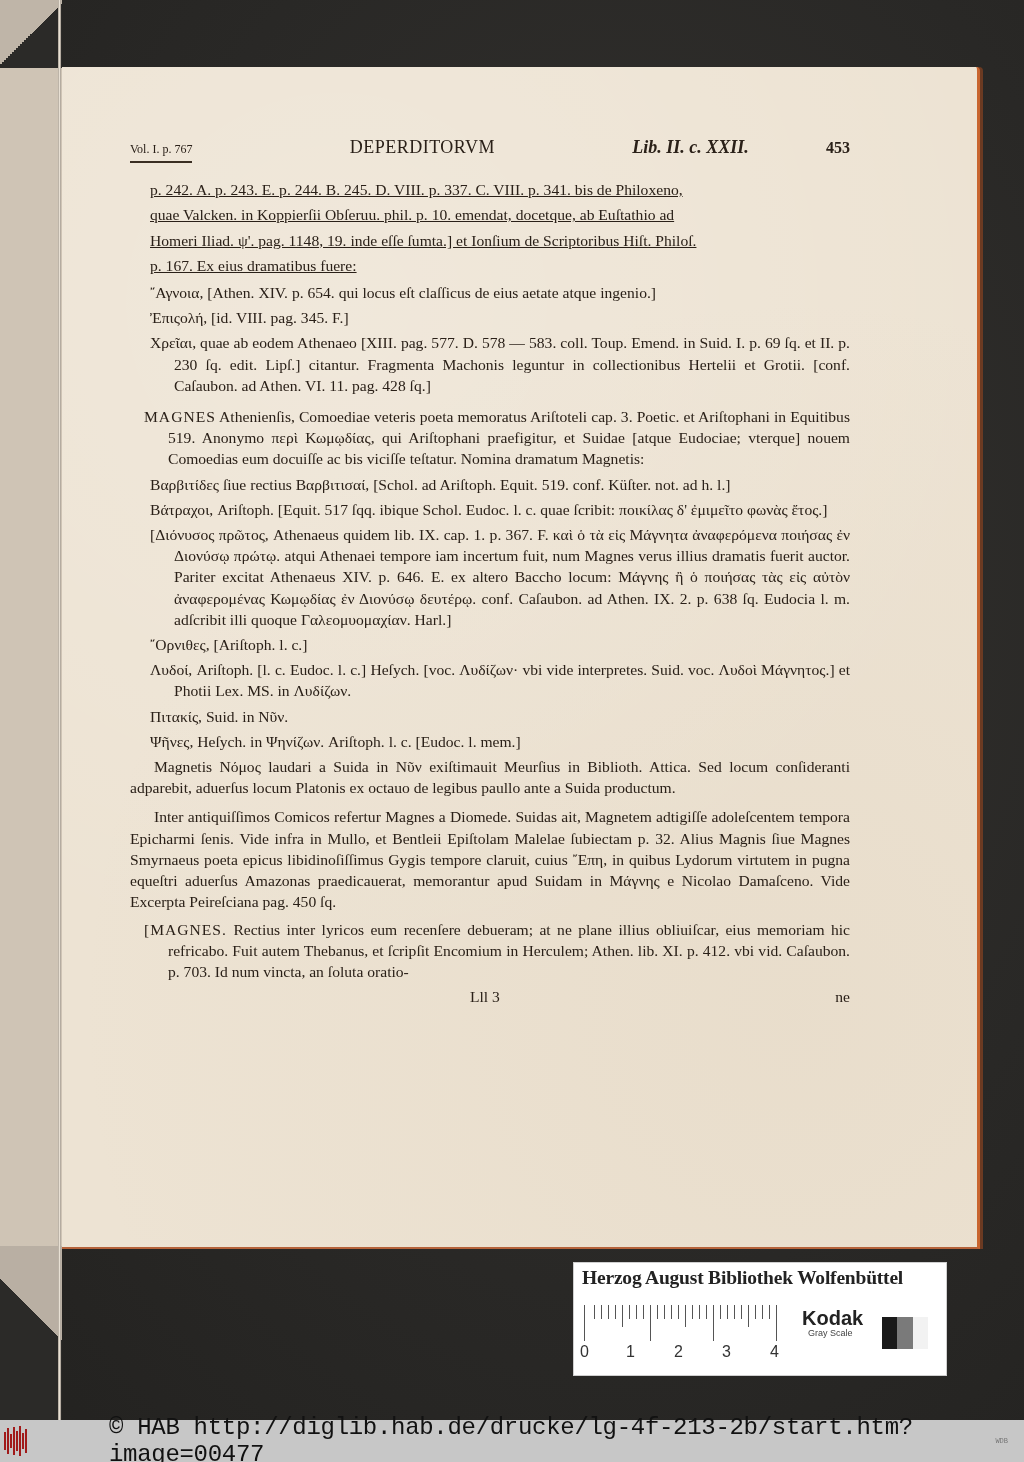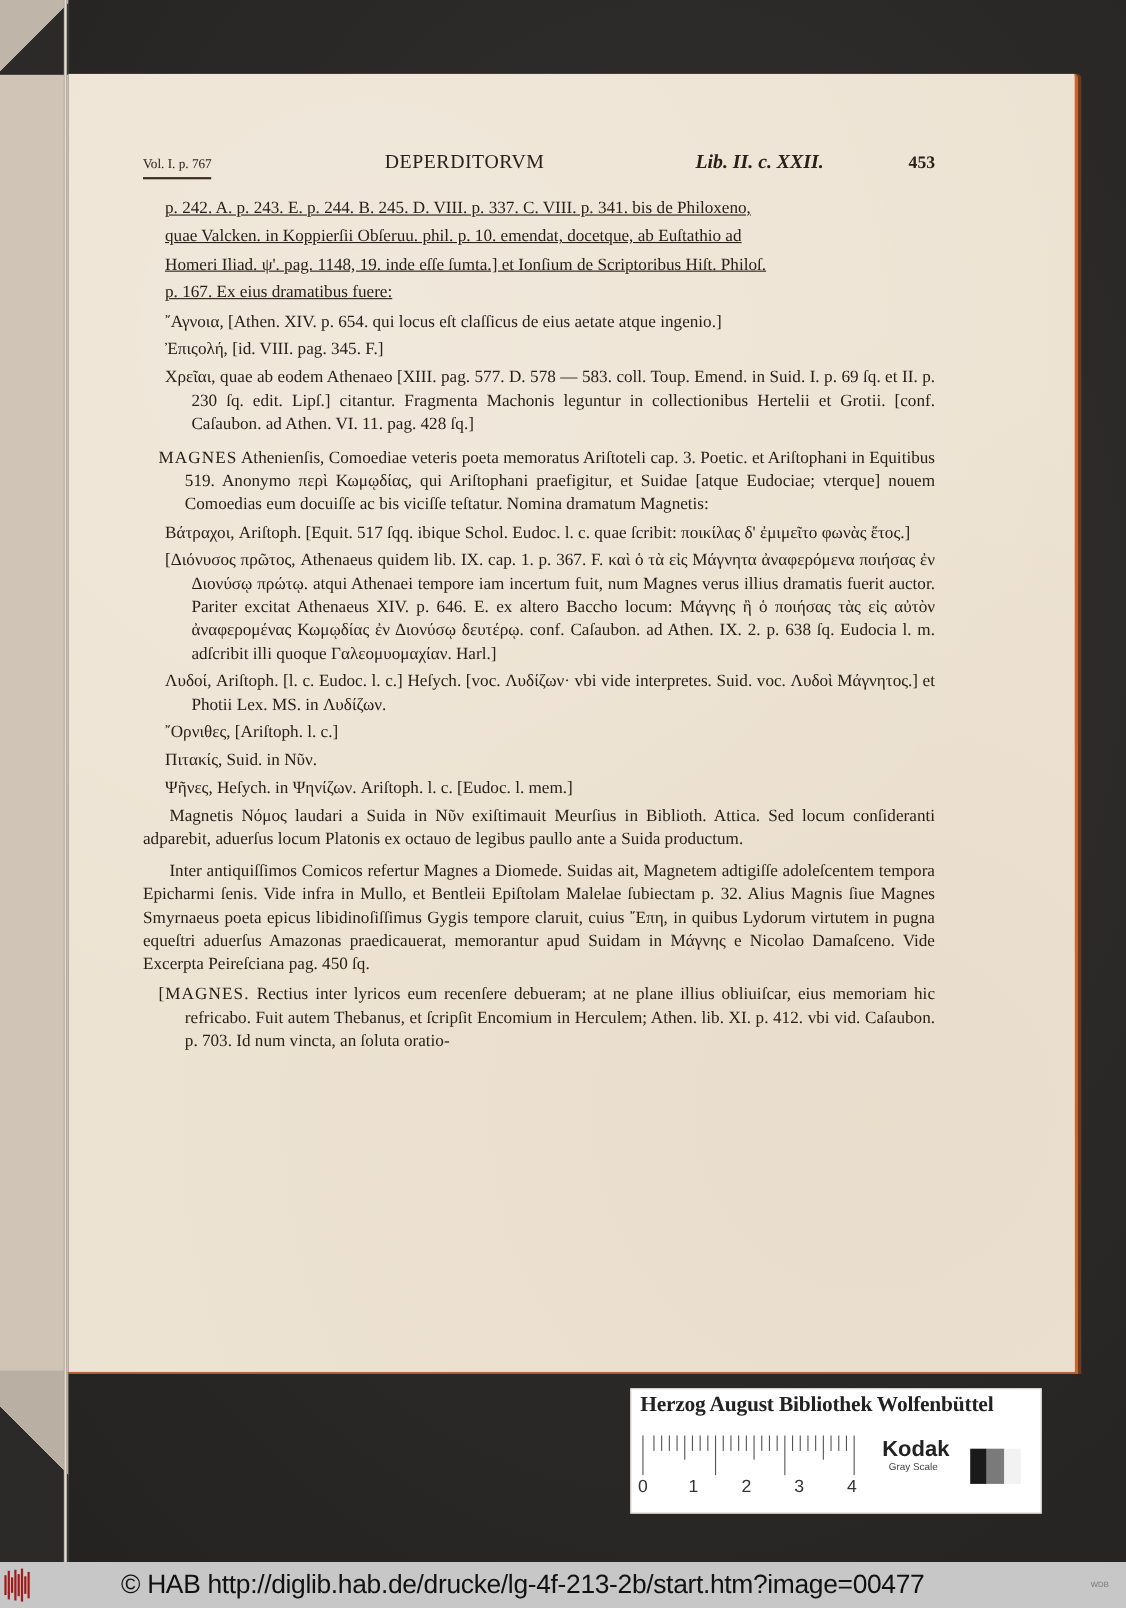--- a/index.html
+++ b/index.html
@@ -86,21 +86,21 @@
     }
     .kodak .k-brand { font-size: 20px; font-weight: bold; color: #222; }
     .kodak .k-sub { font-size: 9px; color: #444; margin-left: 6px; margin-top: -2px; }
     .grayscale {
       position: absolute; left: 308px; top: 54px; width: 46px; height: 32px; display: flex;
     }
     .grayscale span { flex: 1; height: 100%; }
     .footer {
       position: absolute; left: 0; top: 1420px; width: 1024px; height: 42px;
       background: #c7c7c7; display: flex; align-items: center;
-      font-family: Liberation Sans, sans-serif;
+      font-family: Liberation Mono, monospace;
     }
     .footer .logo {
       width: 24px; height: 30px; margin-left: 4px; display: flex; gap: 1px; align-items: center;
     }
     .footer .logo span { width: 2px; background: #a11a1a; }
     .footer .url { margin-left: 82px; font-size: 24px; color: #111; letter-spacing: -0.3px; }
     .footer .mini { margin-left: auto; margin-right: 16px; font-size: 7px; color: #777; }
   </style>
 </head>
 <body>
@@ -135,36 +135,41 @@
       <div class="para hang">Ἐπιςολή, [id. VIII. pag. 345. F.]</div>
       <div class="para hang">Χρεῖαι, quae ab eodem Athenaeo [XIII. pag. 577. D. 578 — 583. coll. Toup. Emend. in Suid. I. p. 69 ſq. et II. p. 230 ſq. edit. Lipſ.] citantur.  Fragmenta Machonis leguntur in collectionibus Hertelii et Grotii. [conf. Caſaubon. ad Athen. VI. 11. pag. 428 ſq.]</div>
     </div>
 
     <div class="para hang2" style="margin-top:10px;">
       <span class="sc">MAGNES</span>
       <span>Athenienſis, Comoediae veteris poeta memoratus Ariſtoteli cap. 3. Poetic. et Ariſtophani in Equitibus 519. Anonymo περὶ Κωμῳδίας, qui Ariſtophani praefigitur, et Suidae [atque Eudociae; vterque] nouem Comoedias eum docuiſſe ac bis viciſſe teſtatur.  Nomina dramatum Magnetis:</span>
     </div>
 
     <div>
+      <div class="para hang">Βαρβιτίδες ſiue rectius Βαρβιτισαί, [Schol. ad Ariſtoph. Equit. 519. conf. Küſter. not. ad h. l.]</div>
       <div class="para hang">Βάτραχοι, Ariſtoph. [Equit. 517 ſqq. ibique Schol. Eudoc. l. c. quae ſcribit: ποικίλας δ' ἐμιμεῖτο φωνὰς ἔτος.]</div>
       <div class="para hang">[Διόνυσος πρῶτος, Athenaeus quidem lib. IX. cap. 1. p. 367. F. καὶ ὁ τὰ εἰς Μάγνητα ἀναφερόμενα ποιήσας ἐν Διονύσῳ πρώτῳ. atqui Athenaei tempore iam incertum fuit, num Magnes verus illius dramatis fuerit auctor.  Pariter excitat Athenaeus XIV. p. 646. E. ex altero Baccho locum: Μάγνης ἢ ὁ ποιήσας τὰς εἰς αὐτὸν ἀναφερομένας Κωμῳδίας ἐν Διονύσῳ δευτέρῳ. conf. Caſaubon. ad Athen. IX. 2. p. 638 ſq.  Eudocia l. m. adſcribit illi quoque Γαλεομυομαχίαν. Harl.]</div>
+      <div class="para hang">῎Ορνιθες, [Ariſtoph. l. c.]</div>
       <div class="para hang">Λυδοί, Ariſtoph. [l. c. Eudoc. l. c.] Heſych. [voc. Λυδίζων· vbi vide interpretes. Suid. voc. Λυδοὶ Μάγνητος.] et Photii Lex. MS. in Λυδίζων.</div>
-      <div class="para hang">῎Ορνιθες, [Ariſtoph. l. c.]</div>
       <div class="para hang">Πιτακίς, Suid. in Νῦν.</div>
       <div class="para hang">Ψῆνες, Heſych. in Ψηνίζων. Ariſtoph. l. c. [Eudoc. l. mem.]</div>
     </div>
 
     <div class="para indent" style="margin-top:4px;">Magnetis Νόμος laudari a Suida in Νῦν exiſtimauit Meurſius in Biblioth. Attica.  Sed locum conſideranti adparebit, aduerſus locum Platonis ex octauo de legibus paullo ante a Suida productum.</div>
     <div class="para indent" style="margin-top:8px;">Inter antiquiſſimos Comicos refertur Magnes a Diomede.  Suidas ait, Magnetem adtigiſſe adoleſcentem tempora Epicharmi ſenis.  Vide infra in Mullo, et Bentleii Epiſtolam Malelae ſubiectam p. 32.  Alius Magnis ſiue Magnes Smyrnaeus poeta epicus libidinoſiſſimus Gygis tempore claruit, cuius ῎Επη, in quibus Lydorum virtutem in pugna equeſtri aduerſus Amazonas praedicauerat, memorantur apud Suidam in Μάγνης e Nicolao Damaſceno.  Vide Excerpta Peireſciana pag. 450 ſq.</div>
 
     <div class="para hang2" style="margin-top:6px;">
       <span class="sc">[MAGNES.</span>
       <span>Rectius inter lyricos eum recenſere debueram; at ne plane illius obliuiſcar, eius memoriam hic refricabo.  Fuit autem Thebanus, et ſcripſit Encomium in Herculem; Athen. lib. XI. p. 412. vbi vid. Caſaubon. p. 703.  Id num vincta, an ſoluta oratio-</span>
     </div>
 
+    <div class="sig">
+      <span>Lll 3</span>
+      <span>ne</span>
+    </div>
   </div>
 </div>
 
 <div class="label-card">
   <div class="lib-name">Herzog August Bibliothek Wolfenbüttel</div>
   <div class="ruler">
     <div class="tick" style="left:2px;height:36px;"></div>
     <div class="tick" style="left:12px;height:14px;"></div>
     <div class="tick" style="left:19px;height:14px;"></div>
     <div class="tick" style="left:26px;height:14px;"></div>

